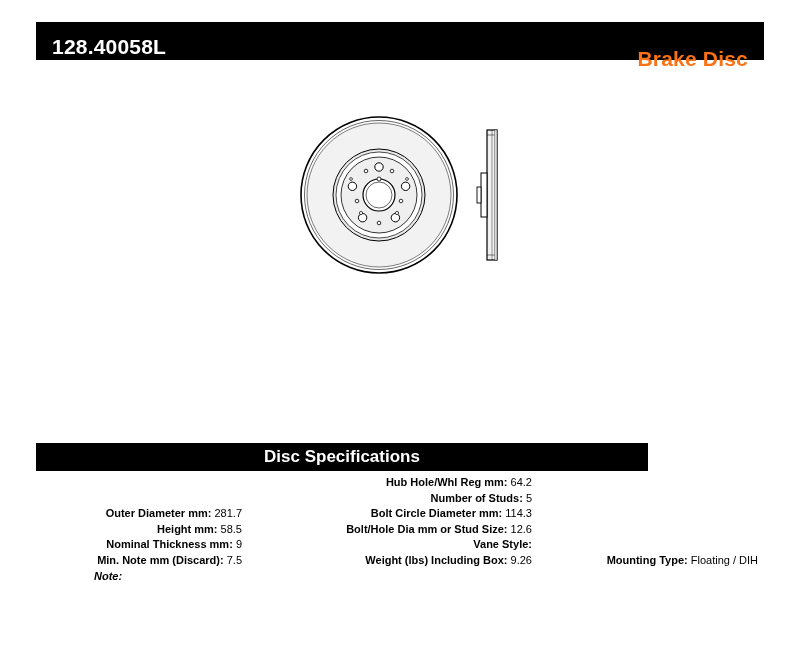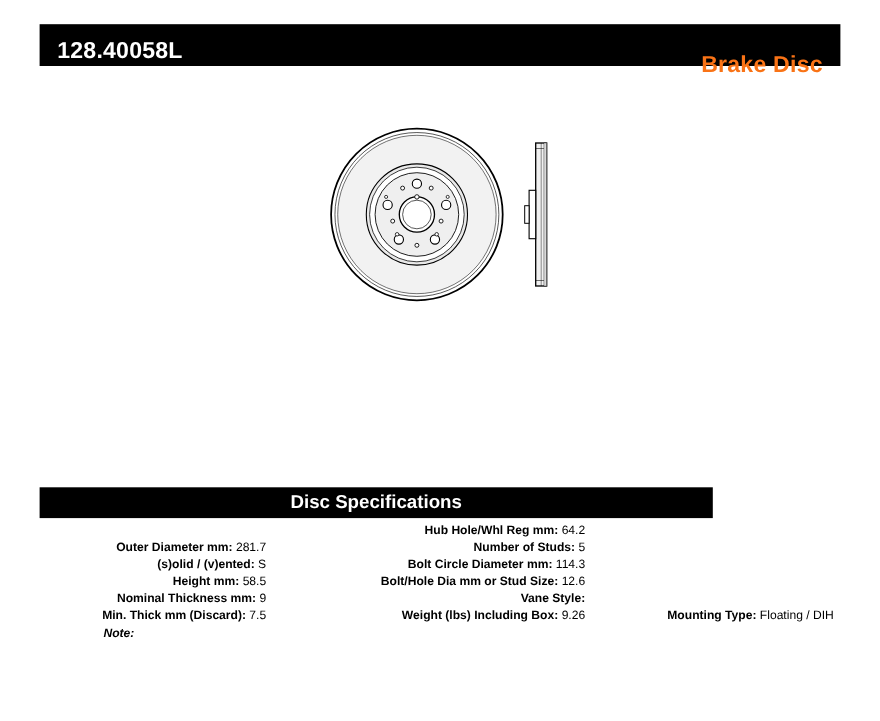--- a/index.html
+++ b/index.html
@@ -198,33 +198,29 @@
 <div class="spec-title-bar">Disc Specifications</div>
 
 <div class="spec-columns">
 
   <div class="spec-col left">
     <div class="spec-row">
       <span class="spec-label">Outer Diameter mm:</span>
       <span class="spec-value">281.7</span>
     </div>
     <div class="spec-row">
-      <span class="spec-label">(s)olid / (v)ented:</span>
-      <span class="spec-value">S</span>
-    </div>
-    <div class="spec-row">
       <span class="spec-label">Height mm:</span>
       <span class="spec-value">58.5</span>
     </div>
     <div class="spec-row">
       <span class="spec-label">Nominal Thickness mm:</span>
       <span class="spec-value">9</span>
     </div>
     <div class="spec-row">
-      <span class="spec-label">Min. Thick mm (Discard):</span>
+      <span class="spec-label">Min. Note mm (Discard):</span>
       <span class="spec-value">7.5</span>
     </div>
   </div>
 
   <div class="spec-col middle">
     <div class="spec-row">
       <span class="spec-label">Hub Hole/Whl Reg mm:</span>
       <span class="spec-value">64.2</span>
     </div>
     <div class="spec-row">

